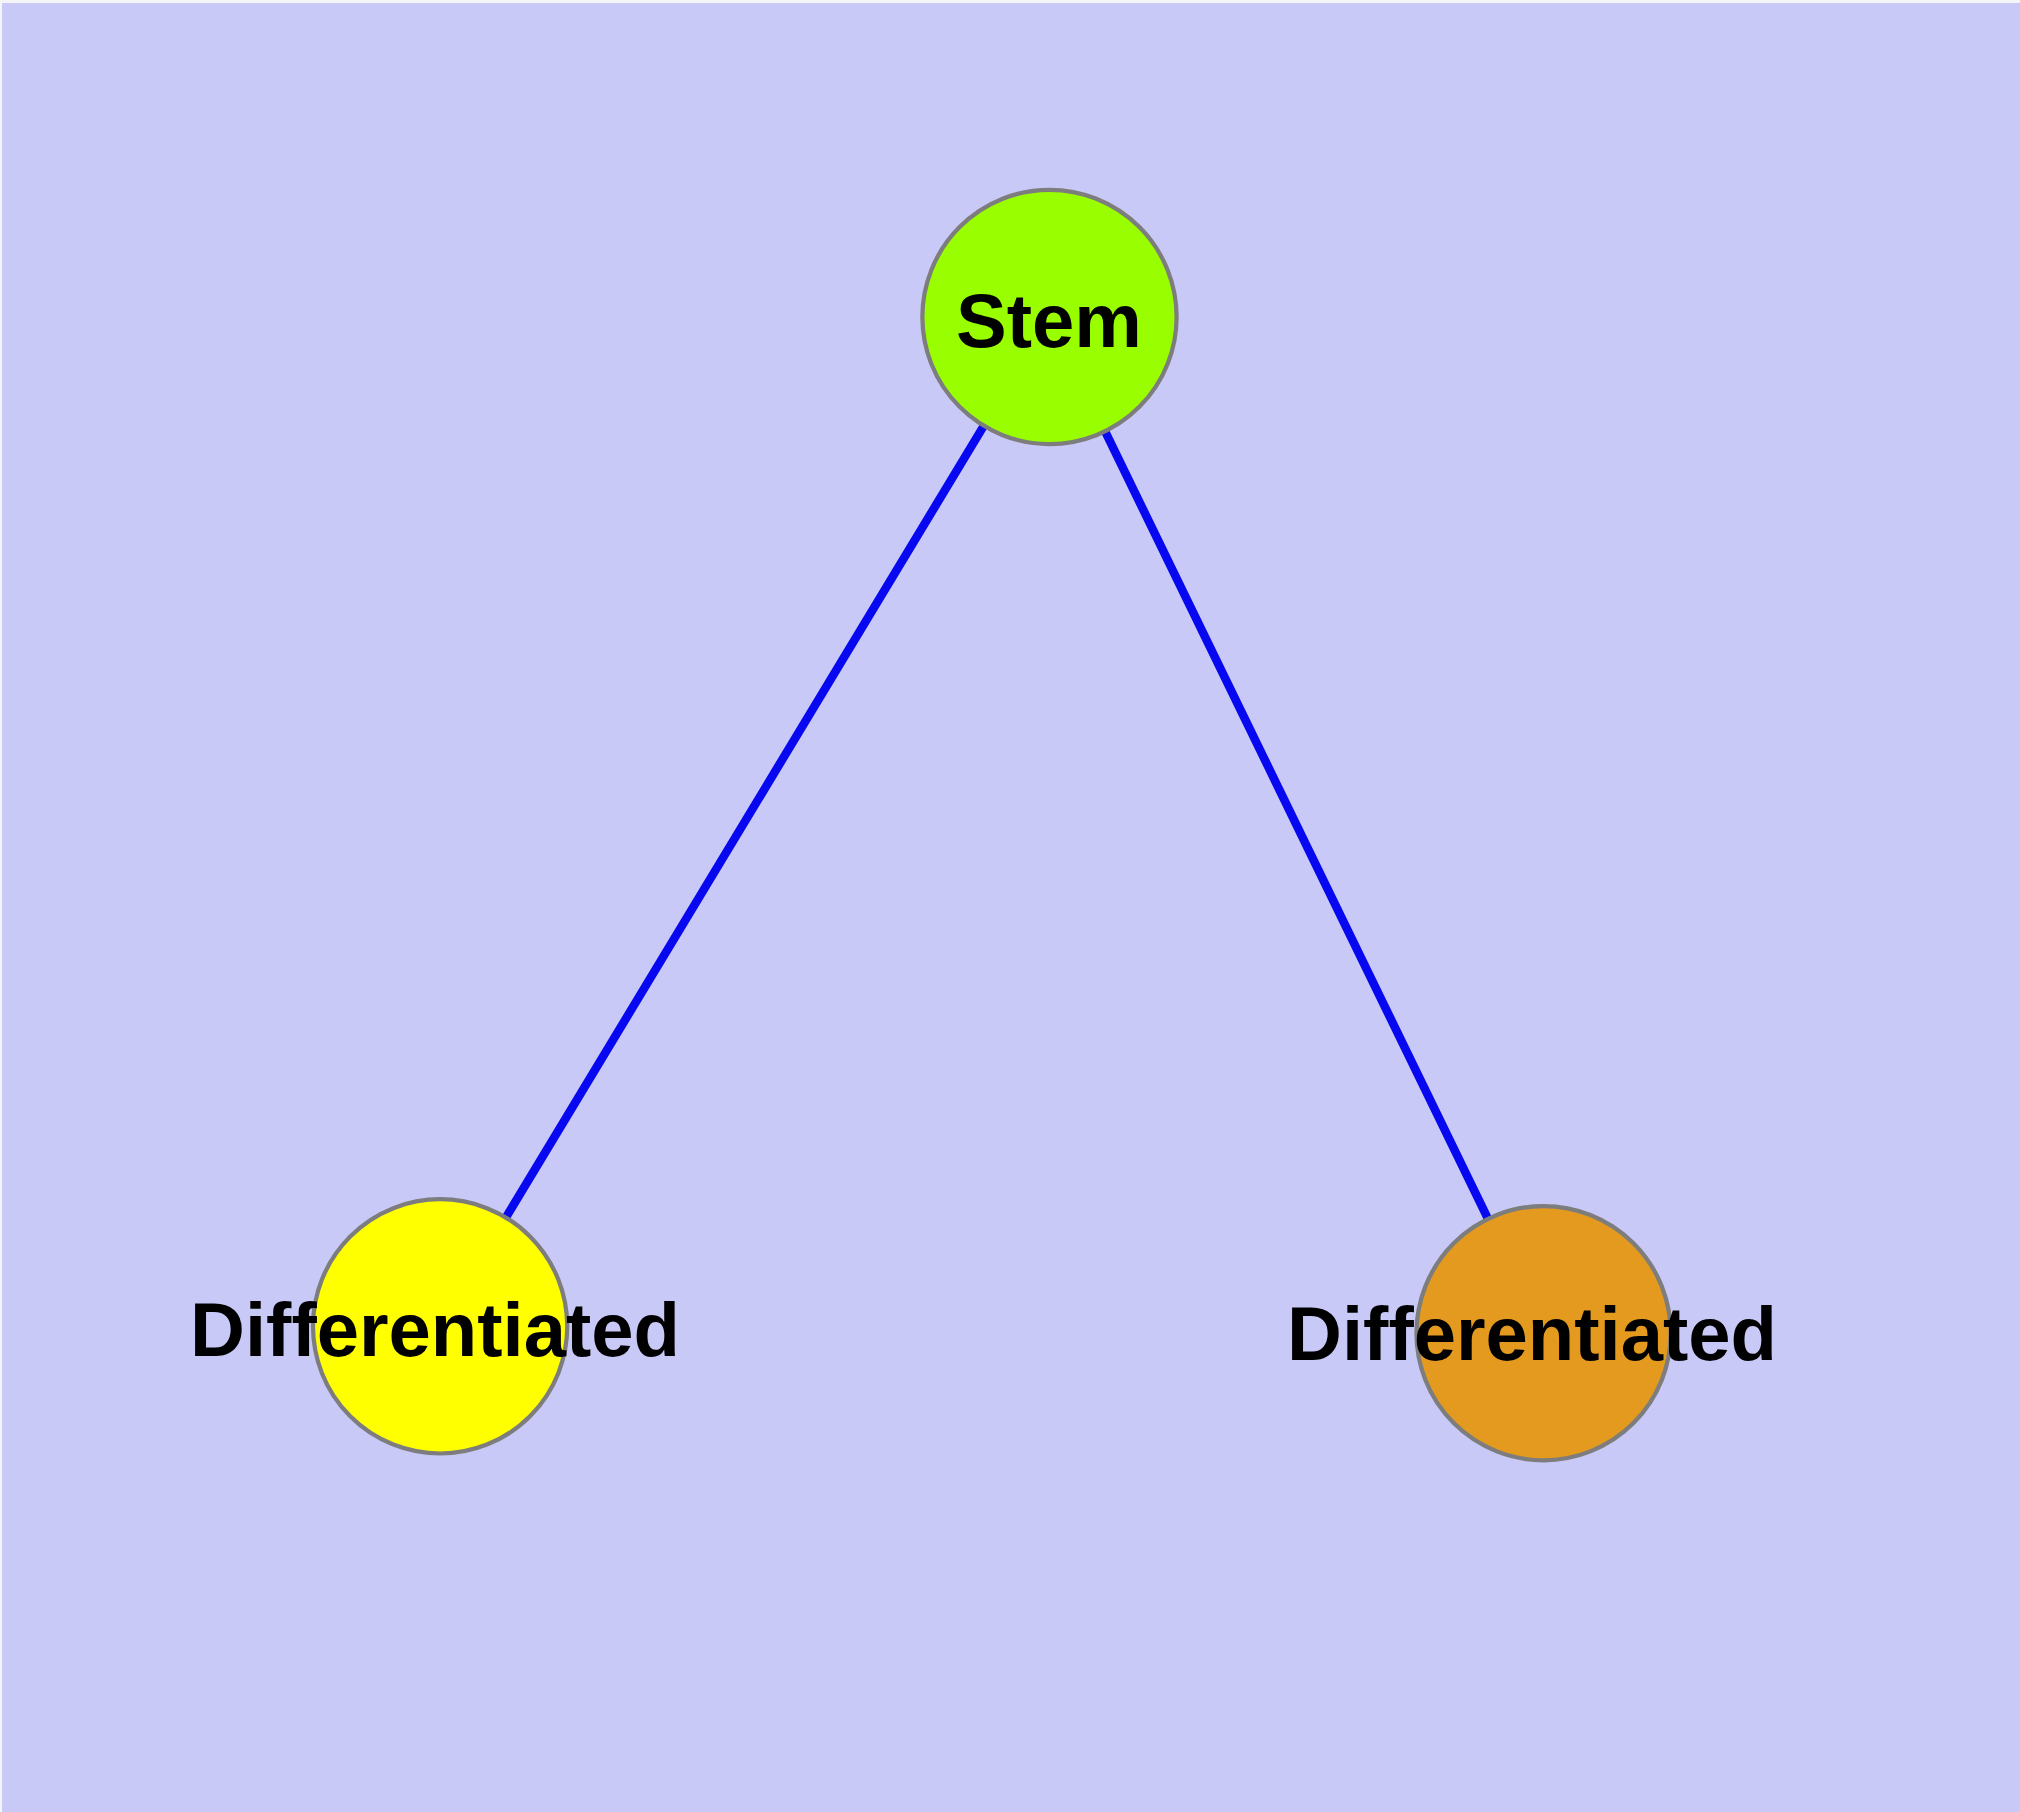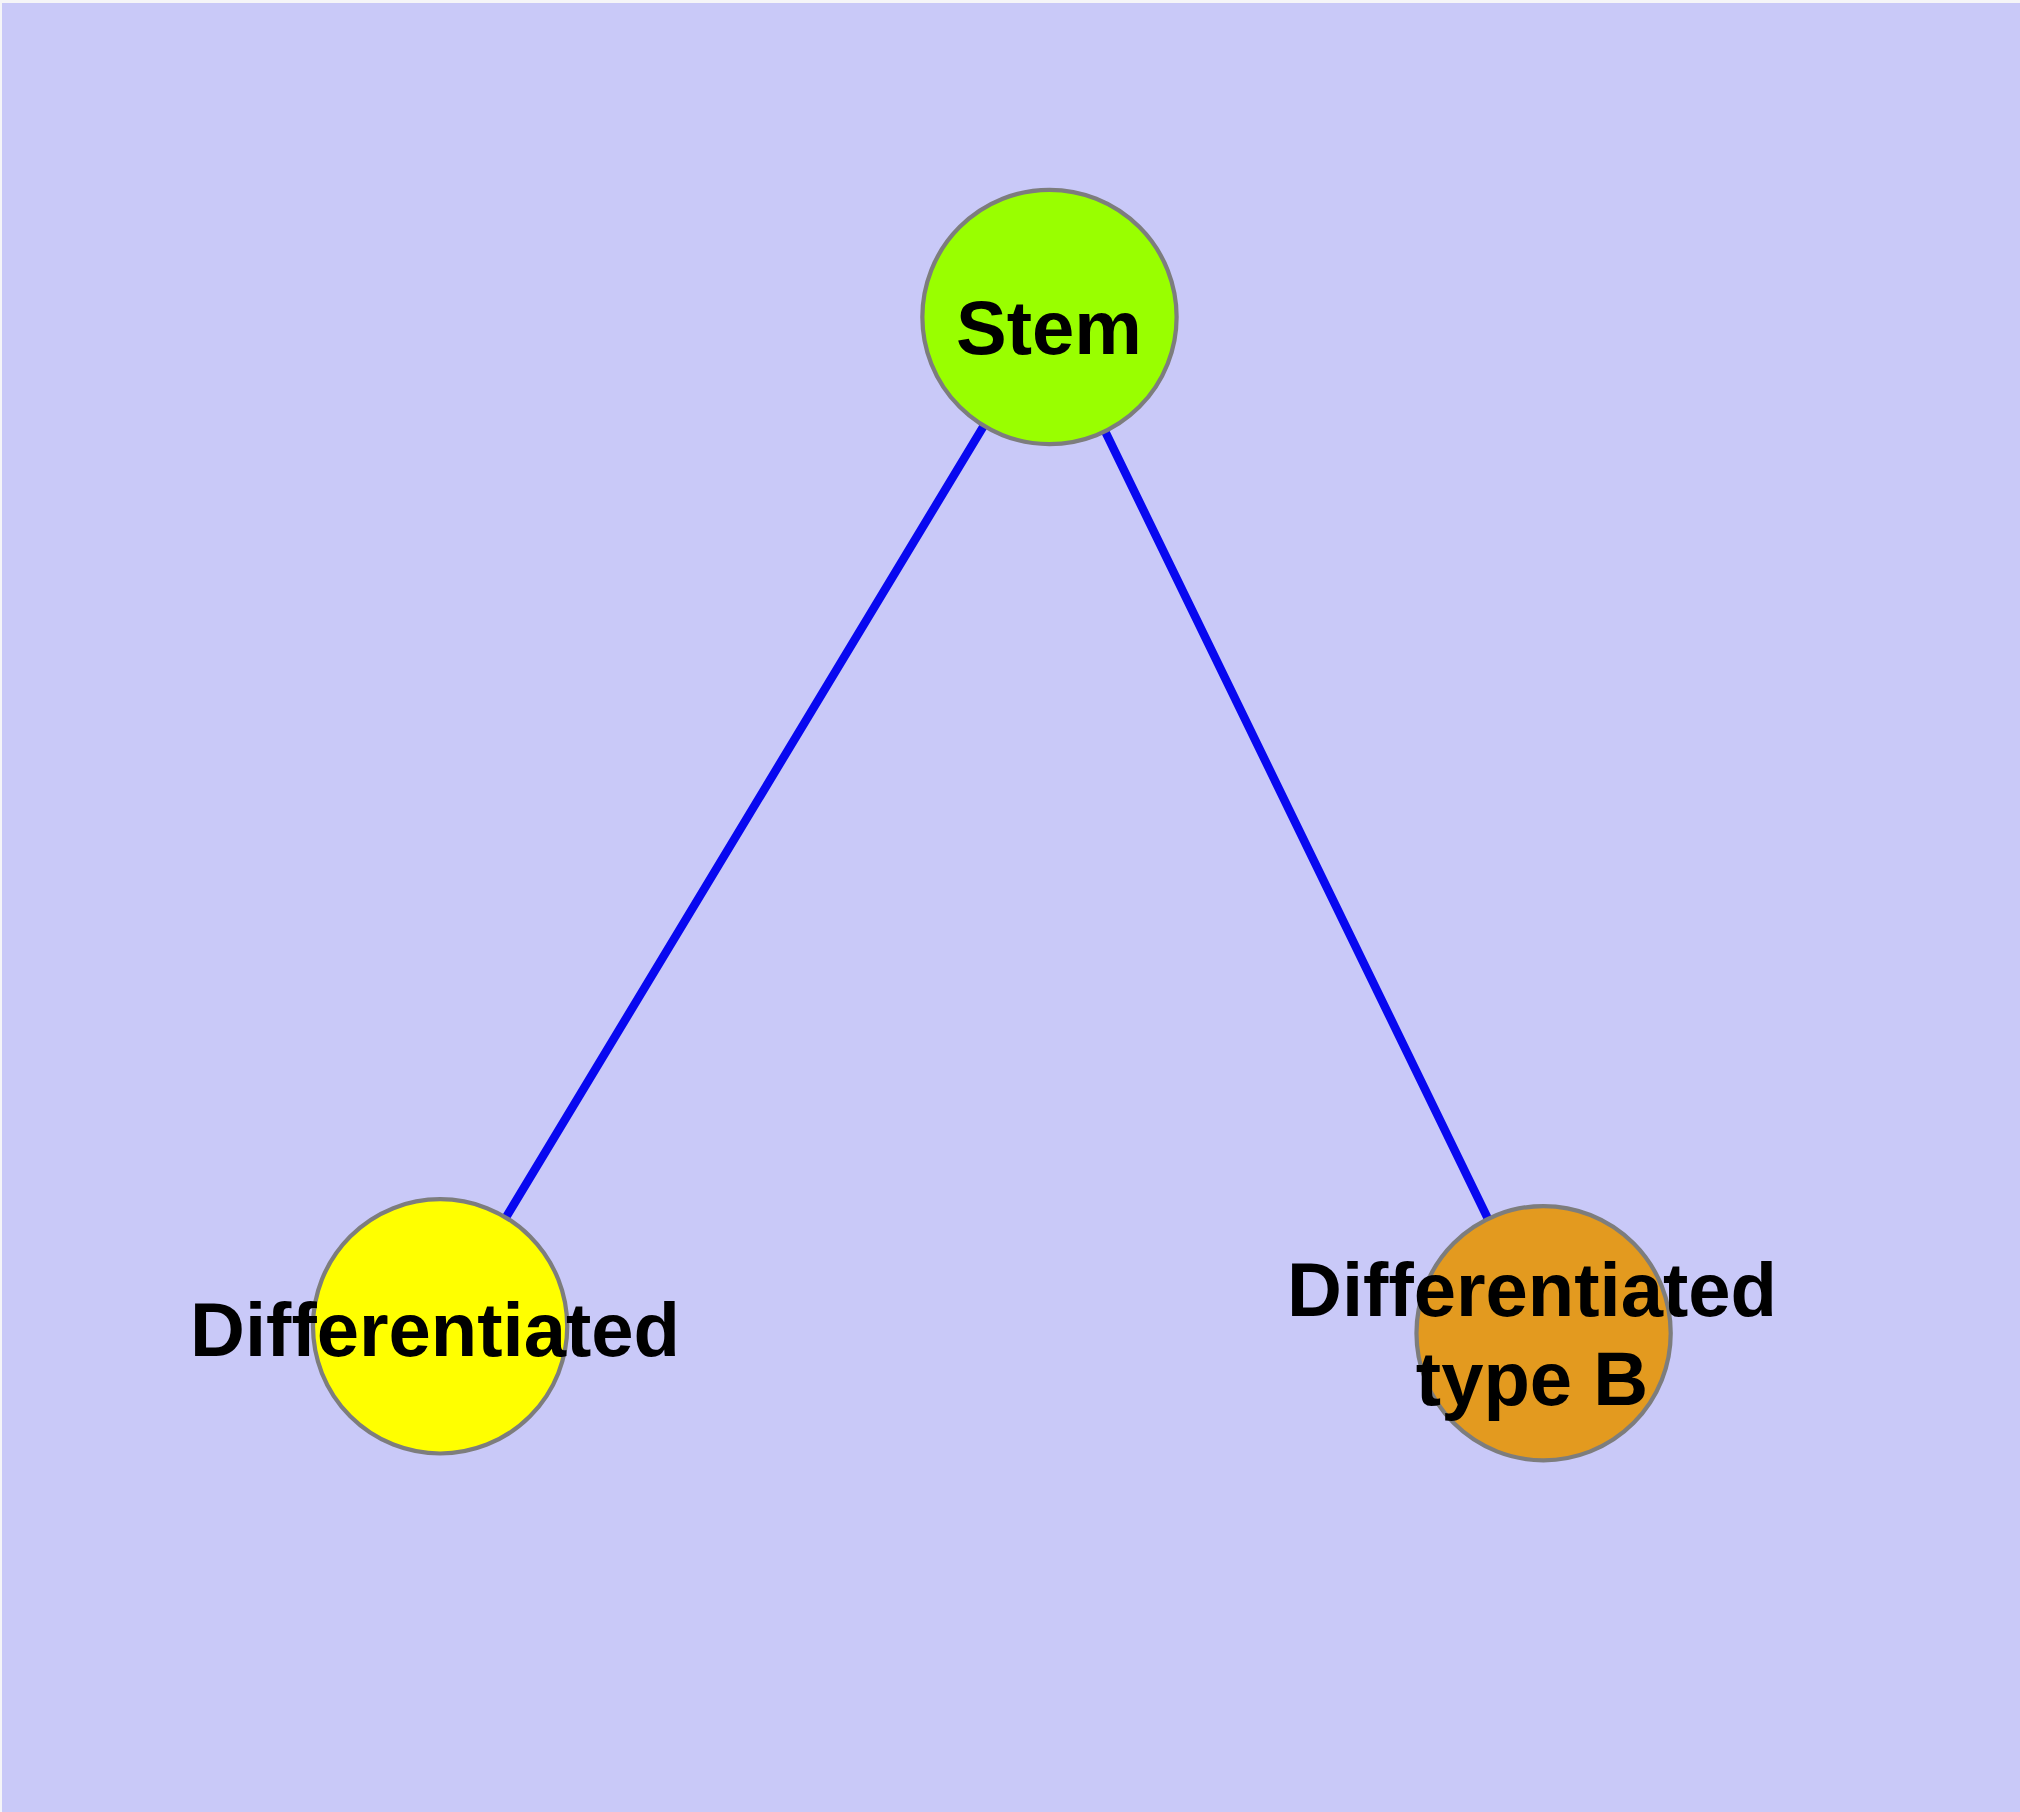--- a/index.html
+++ b/index.html
@@ -51,21 +51,21 @@
     text-align: center;
     font-weight: bold;
     font-size: 76px;
     line-height: 1.16;
     color: #000000;
     pointer-events: none;
     white-space: nowrap;
   }
   .node-label span { display: block; }
   
-  #label-stem   { left: 710px;  top: 159px;  width: 678px; height: 339px; }
+  #label-stem   { left: 710px;  top: 152px;  width: 678px; height: 339px; }
   #label-type-a { left: 96px;  top: 1161px; width: 678px; height: 339px; }
   #label-type-b { left: 1193px; top: 1165px; width: 678px; height: 339px; }
 </style>
 </head>
 <body>
 
 <div id="canvas">
 
   <div class="edge-strip-top"></div>
   <div class="edge-strip-left"></div>
@@ -83,17 +83,16 @@
   <div class="node-label" id="label-stem">
     <span>Stem</span>
   </div>
 
   <div class="node-label" id="label-type-a">
     <span>Differentiated</span>
   </div>
 
   <div class="node-label" id="label-type-b">
     <span>Differentiated</span>
-    <span>type B</span>
   </div>
 
 </div>
 
 
 </body></html>

